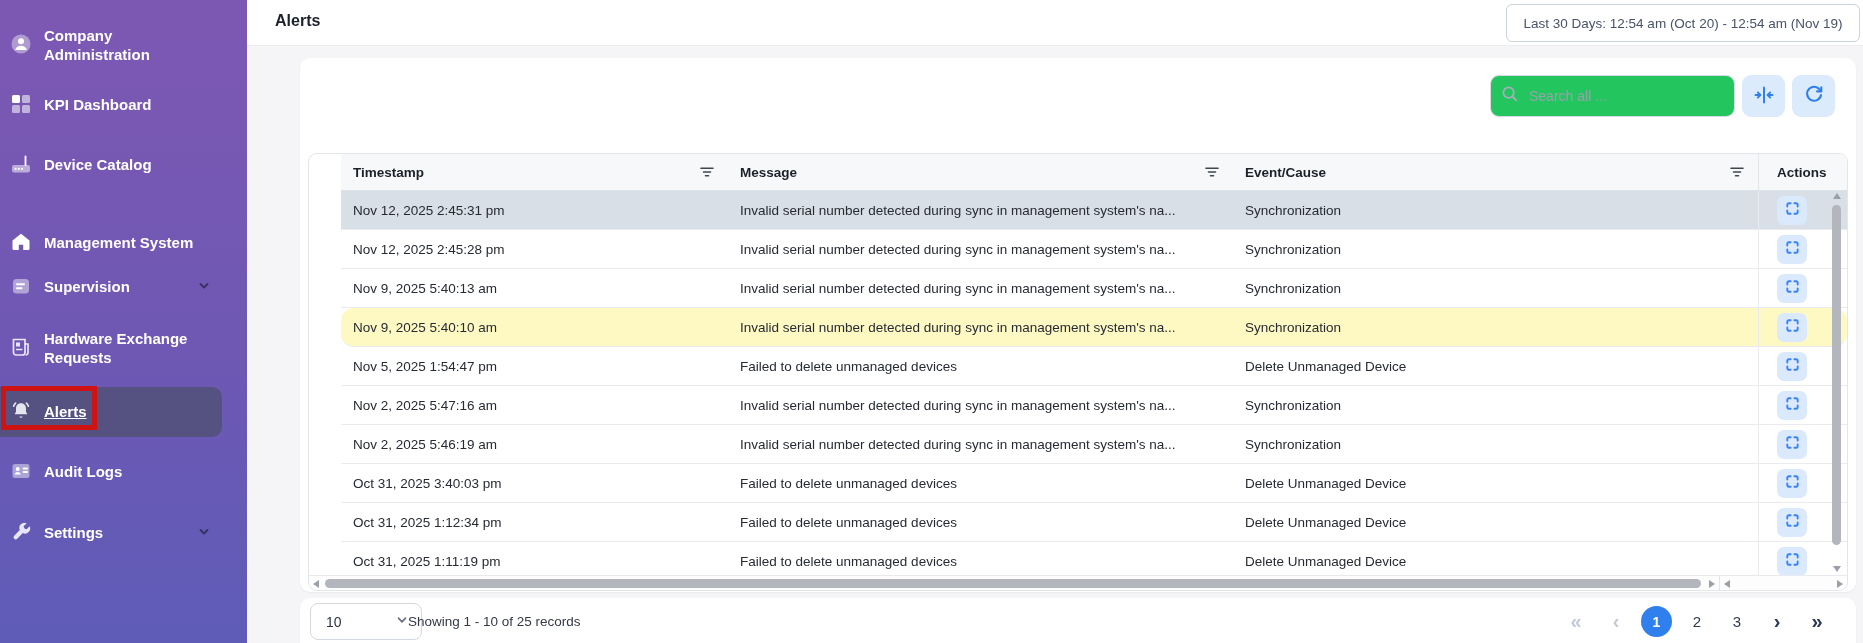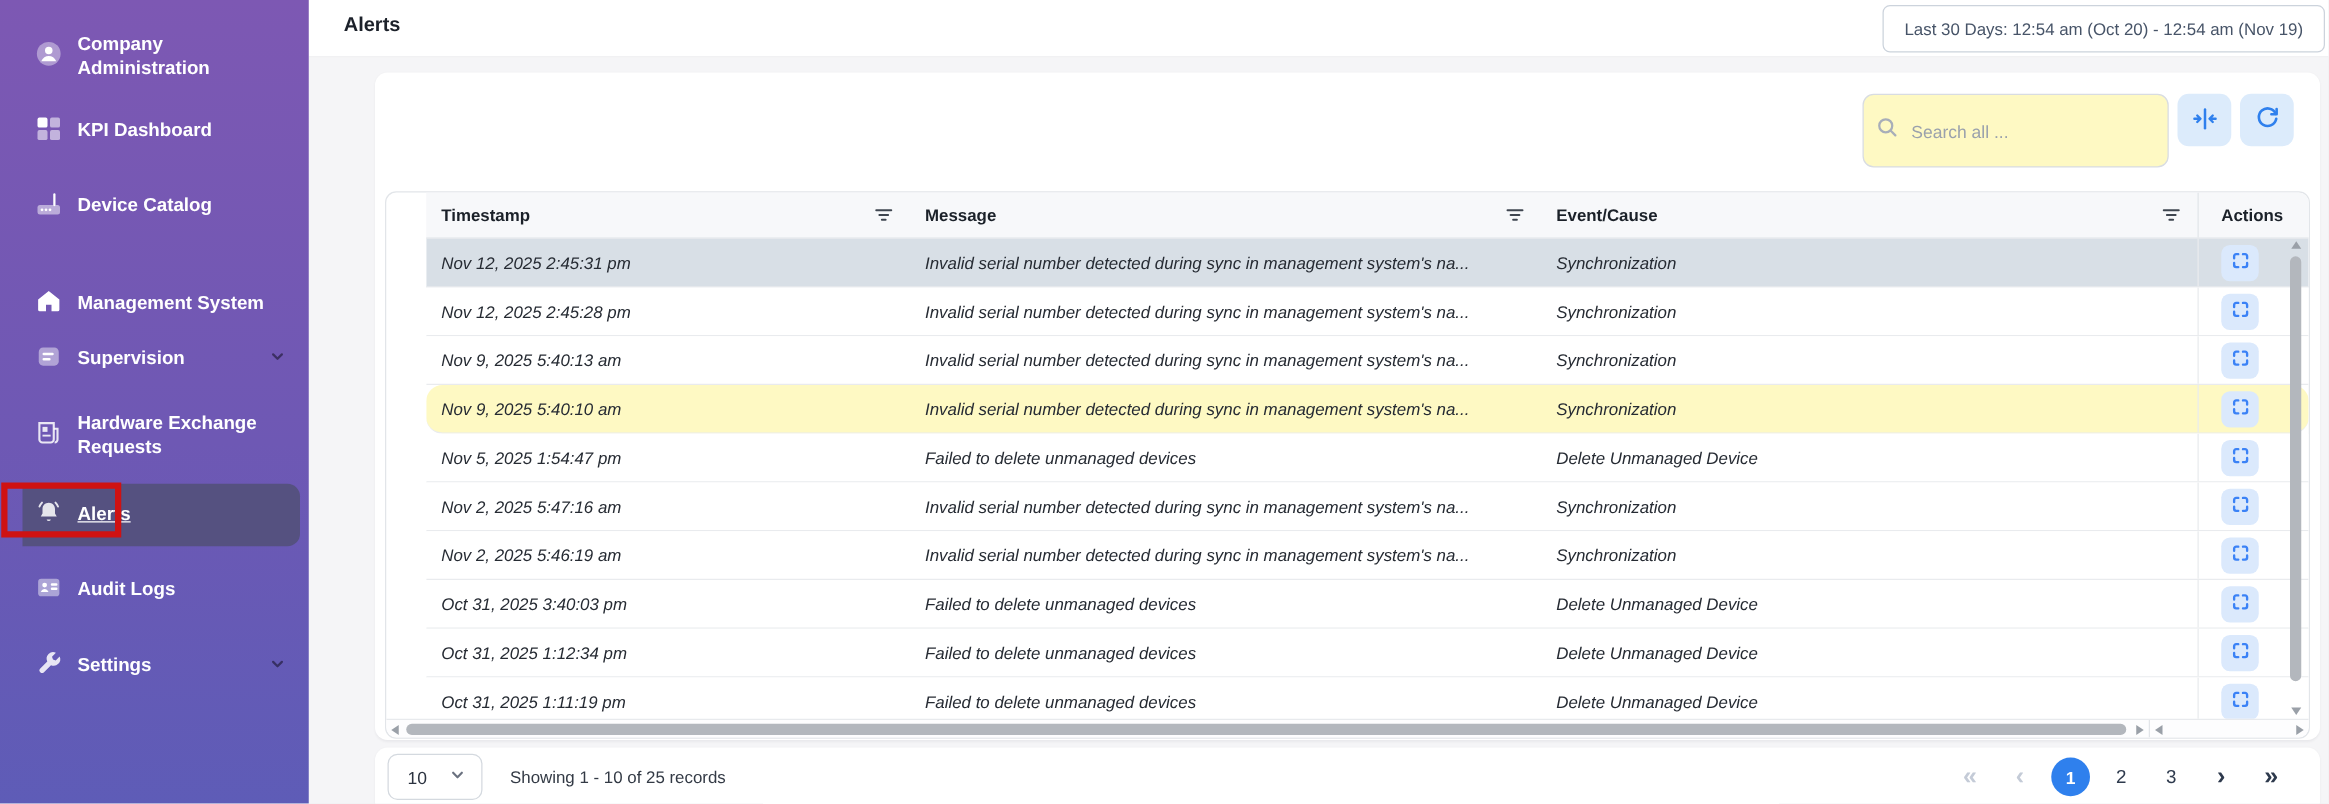--- a/index.html
+++ b/index.html
@@ -3,61 +3,61 @@
 <meta charset="utf-8">
 <style>
   html,body{margin:0;padding:0;}
   body{font-family:"Liberation Sans","DejaVu Sans",sans-serif;background:#e9e9ee;}
   .app{position:relative;width:1863px;height:643px;background:#f5f5f7;overflow:hidden;}
 
   
   .sidebar{position:absolute;left:0;top:0;width:247px;height:643px;
     background:linear-gradient(180deg,#7d58b3 0%,#6e58b4 55%,#5e5cb7 100%);z-index:5;}
   .sb-item{position:absolute;left:0;width:247px;height:44px;display:flex;align-items:center;
-    padding-left:9px;gap:11px;box-sizing:border-box;color:#fff;font-size:15px;font-weight:700;cursor:pointer;margin-left:18px;}
+    padding-left:9px;gap:11px;box-sizing:border-box;color:#fff;font-size:15px;font-weight:700;cursor:pointer;}
   .sb-item .sb-lb{max-width:168px;line-height:1.3;}
   .sb-item .chev{position:absolute;right:36px;top:50%;transform:translateY(-50%);}
   .sb-item.selected{background:#555180;border-radius:0 10px 10px 0;width:222px;height:50px;}
   .sb-item.selected .sb-lb{text-decoration:underline;}
   .ann-box{position:absolute;left:1px;top:386px;width:96px;height:44px;box-sizing:border-box;
     border:5px solid #cf1212;z-index:8;pointer-events:none;}
 
   
   .topbar{position:absolute;left:247px;top:0;right:0;height:45px;background:#fff;border-bottom:1px solid #ededf0;}
   .page-title{position:absolute;left:28px;top:12px;margin:0;font-size:16px;font-weight:700;color:#1c212a;}
   .date-btn{position:absolute;right:3px;top:4px;height:38px;width:354px;background:#fff;
     border:1px solid #ccd3dc;border-radius:6px;font-family:inherit;font-size:13.5px;color:#475468;cursor:pointer;}
 
   
   .panel{position:absolute;background:#fff;border-radius:10px;box-shadow:0 1px 2px rgba(20,20,40,.05);}
   .panel-table{left:300px;top:58px;width:1556px;height:534px;}
   .panel-foot{left:300px;top:598px;width:1556px;height:56px;}
 
   
-  .search{position:absolute;left:1190px;top:17px;width:245px;height:59px;box-sizing:border-box;
-    border:1.5px solid #d8dce2;border-radius:9px;display:flex;align-items:center;padding:16px 10px;gap:8px;background:#fef9c3;}
+  .search{position:absolute;left:1190px;top:17px;width:245px;height:42px;box-sizing:border-box;
+    border:1.5px solid #d8dce2;border-radius:9px;display:flex;align-items:center;padding:16px 10px;gap:8px;background:#22c55e;}
   .search input{border:none;outline:none;flex:1;font-family:inherit;font-size:14px;color:#3a4050;background:transparent;}
   .search input::placeholder{color:#9aa1ac;}
   .tb-btn{position:absolute;top:17px;width:43px;height:42px;border:none;border-radius:9px;background:#dcebfb;
     display:flex;align-items:center;justify-content:center;cursor:pointer;}
   .tb-btn.collapse{left:1442px;}
   .tb-btn.refresh{left:1492px;}
 
   
   .tbl{position:absolute;left:8px;top:95px;width:1540px;height:438px;box-sizing:border-box;
     border:1px solid #e2e5e9;border-radius:9px;overflow:hidden;background:#fff;padding-left:32px;}
   .thead{display:grid;grid-template-columns:387px 505px 525px 1fr;height:36px;background:#f7f8fa;
     border-bottom:1px solid #dfe3e7;}
   .th{display:flex;align-items:center;padding:0 10px 0 12px;font-size:13.5px;font-weight:600;color:#1b2129;}
   .th .th-lb{flex:1;}
   .th.actions{border-left:1px solid #e2e5e9;padding-left:18px;}
   .filter-btn{background:none;border:none;padding:2px;cursor:pointer;display:flex;align-items:center;}
   .tbody{height:388px;overflow:hidden;}
   .trow{display:grid;grid-template-columns:387px 505px 525px 1fr;height:39px;box-sizing:border-box;
-    border-bottom:1px solid #e9ebee;background:#fff;cursor:pointer;font-style:italic;}
+    border-bottom:1px solid #e9ebee;background:#fff;cursor:pointer;}
   .trow.hl-gray{background:#d8dfe6;}
   .trow.hl-blue{background:#fef9c3;border-radius:13px;}
   .td{display:flex;align-items:center;padding-left:12px;font-size:13.5px;color:#262b33;
     white-space:nowrap;overflow:hidden;}
   .td.actions{border-left:1px solid #e9ebee;padding-left:18px;}
   .act-btn{width:30px;height:29px;border:none;border-radius:7px;background:#dbe9fc;cursor:pointer;
     display:flex;align-items:center;justify-content:center;padding:0;}
 
   
   .vscroll{position:absolute;top:37px;right:3px;width:15px;bottom:16px;}
@@ -68,21 +68,21 @@
   .hscroll{position:absolute;left:0;right:0;bottom:0;height:14px;border-top:1px solid #e8eaed;background:#fdfdfe;}
   .hseg{position:absolute;top:0;height:14px;}
   .hseg.main{left:0;width:1410px;border-right:1px solid #e2e5e9;}
   .hseg.frozen{left:1411px;right:0;}
   .htri{width:0;height:0;position:absolute;top:3.5px;}
   .htri.left{border-top:4.5px solid transparent;border-bottom:4.5px solid transparent;border-right:6px solid #9aa0a8;left:4px;}
   .htri.right{border-top:4.5px solid transparent;border-bottom:4.5px solid transparent;border-left:6px solid #9aa0a8;right:4px;}
   .hthumb{position:absolute;left:16px;right:18px;top:2.5px;height:9px;background:#b3b7bd;border-radius:5px;cursor:grab;}
 
   
-  .pg-select{position:absolute;left:10px;top:5px;width:76px;height:37px;box-sizing:border-box;
+  .pg-select{position:absolute;left:10px;top:5px;width:112px;height:37px;box-sizing:border-box;
     border:1px solid #d4d9df;border-radius:8px;background:#fff;display:flex;align-items:center;
     padding:0 12px 0 15px;font-size:14px;color:#2c3340;cursor:pointer;}
   .pg-select .val{flex:1;}
   .pg-summary{position:absolute;left:108px;top:0;height:47px;display:flex;align-items:center;
     font-size:13.5px;color:#333a45;}
   .pager{position:absolute;right:24px;top:0;height:47px;display:flex;align-items:center;gap:10px;}
   .pg-btn{min-width:30px;height:30px;border:none;background:transparent;font-family:inherit;
     display:flex;align-items:center;justify-content:center;font-size:15px;color:#2e3a4d;cursor:pointer;border-radius:50%;}
   .pg-btn.nav{font-size:20px;font-weight:700;}
   .pg-btn.disabled{color:#c4cbd7;cursor:default;}

